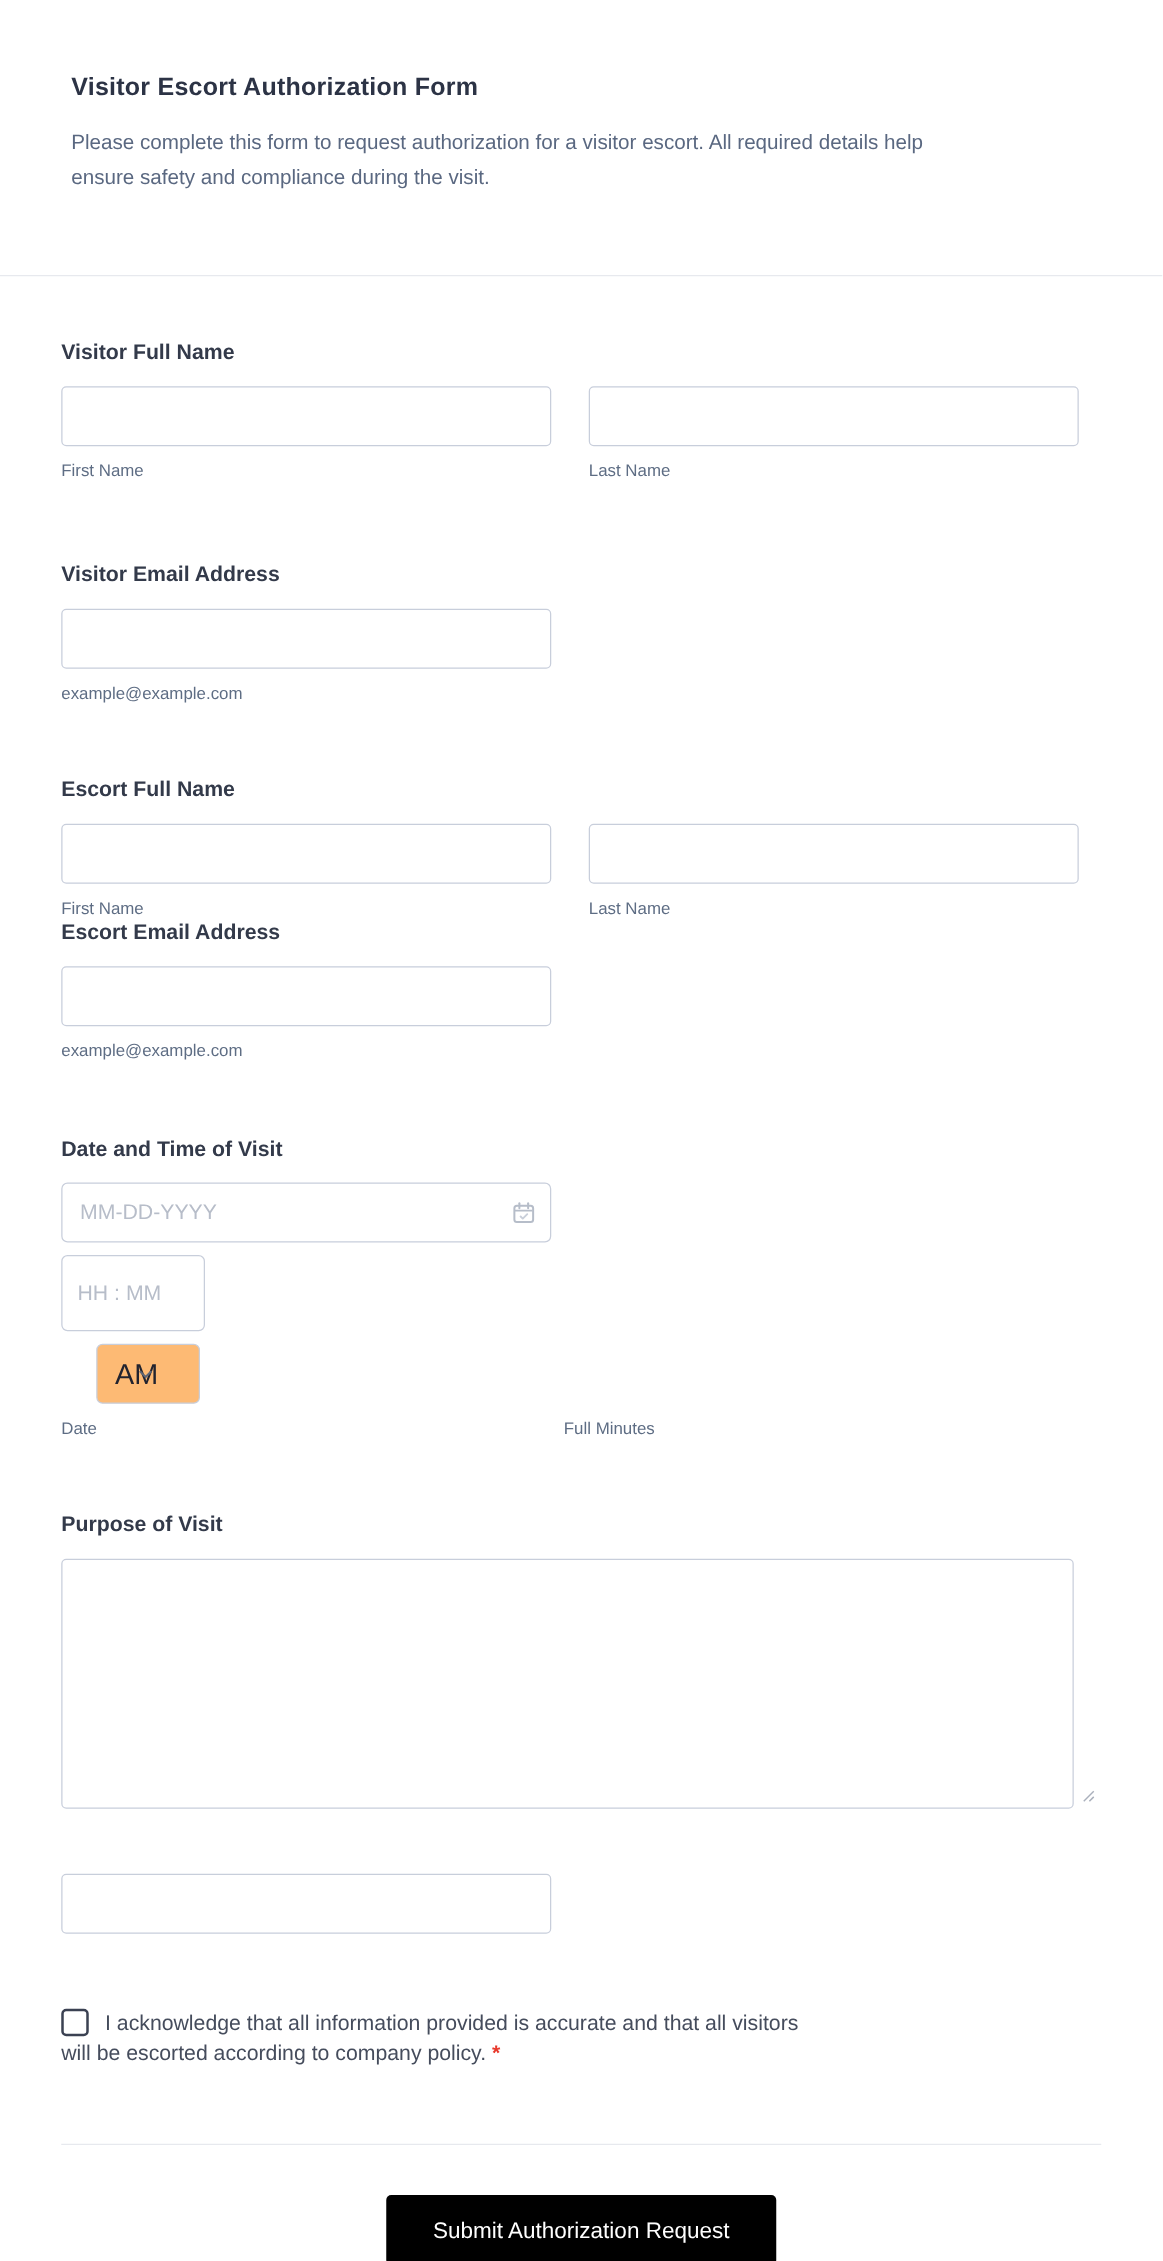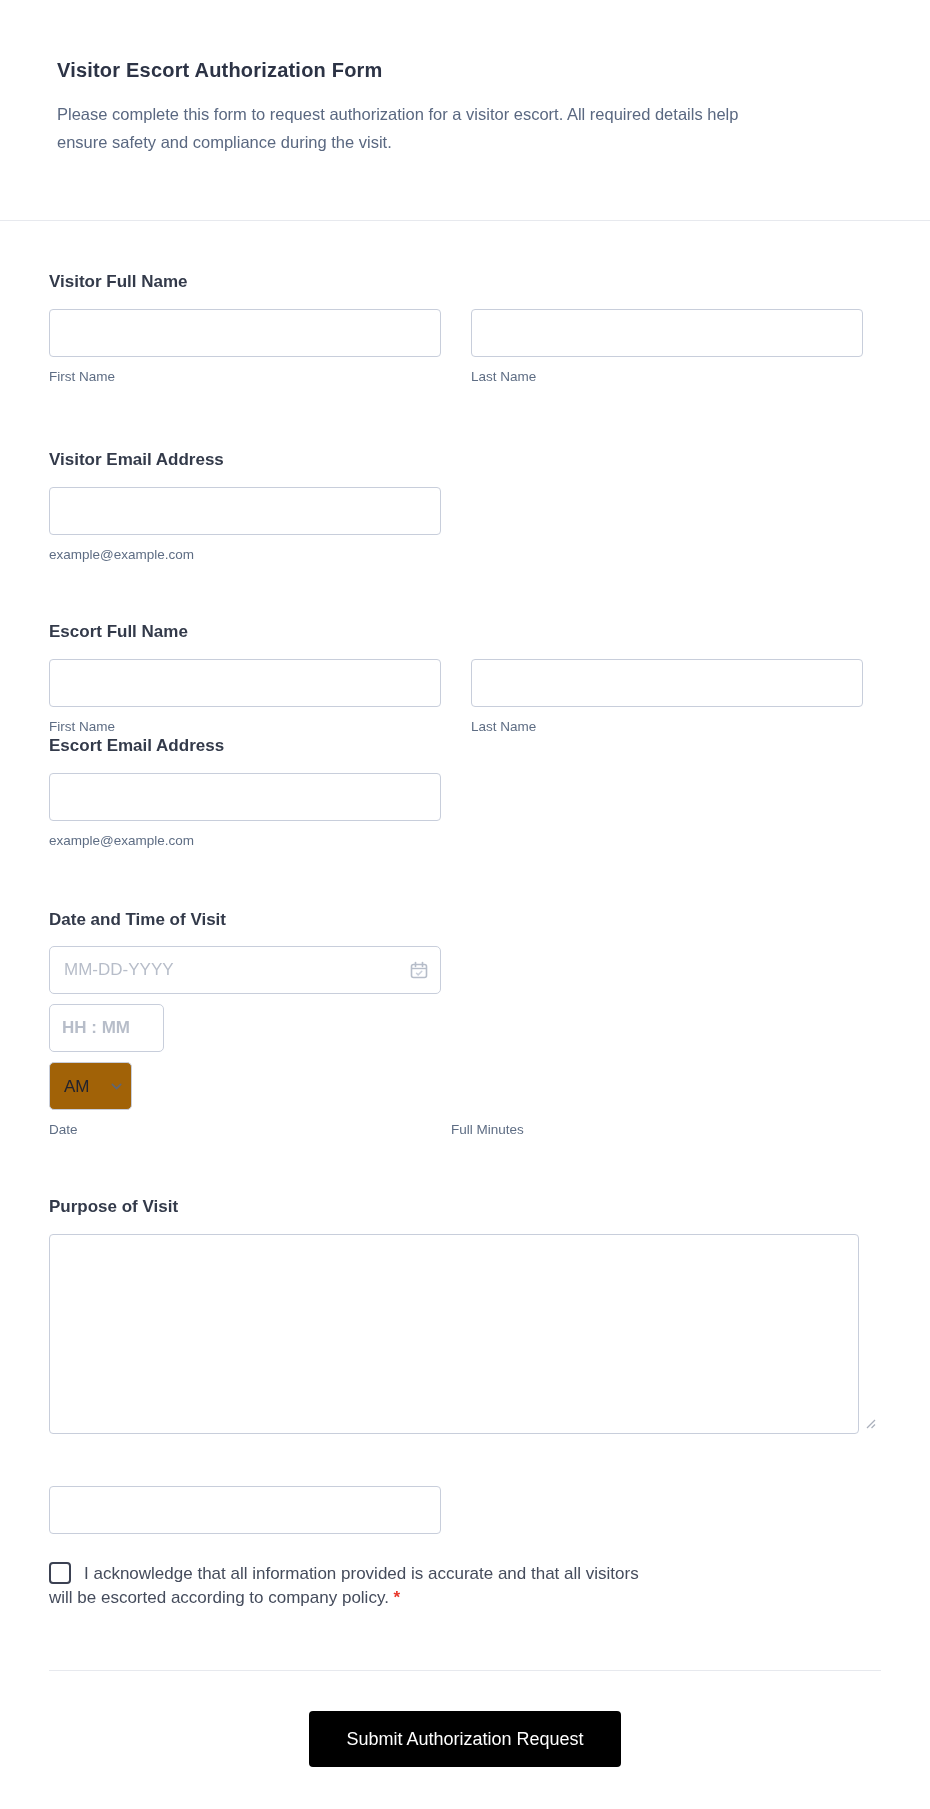--- a/index.html
+++ b/index.html
@@ -69,21 +69,21 @@
     line-height: 16px;
   }
 
   .mt-q1 { margin-top: 50px; }
   .mt-q2 { margin-top: 64px; }
   .mt-q3 { margin-top: 58px; }
   .mt-q4 { }
   .mt-q5 { margin-top: 60px; }
   .mt-q6 { margin-top: 58px; }
   .mt-q7 { margin-top: 52px; }
-  .mt-q8 { margin-top: 28px; }
+  .mt-q8 { margin-top: 60px; }
 
   
   .datetime-row {
     display: flex;
     gap: 10px;
     margin-top: 15px;
     flex-direction: column;
   }
   .date-wrap { position: relative; width: 392px; }
   .date-input {
@@ -96,45 +96,45 @@
     outline: none;
   }
   .date-input::placeholder { color: #b7bdc9; }
   .calendar-icon {
     position: absolute;
     right: 12px; top: 14px;
     width: 20px; height: 20px;
     pointer-events: auto;
   }
   .time-input {
-    width: 115px; height: 48px;
+    width: 115px; height: 61px;
     border: 1px solid #c8cedb;
     border-radius: 5px;
     font-size: 17px;
     color: #2c3345;
     text-align: left;
     padding: 0 12px;
     outline: none;
-    font-weight: bold;
   }
   .time-input::placeholder { color: #b7bdc9; }
   .select-wrap { position: relative; width: 83px; }
   .ampm-select {
     width: 83px; height: 48px;
     border: 1px solid #c8cedb;
     border-radius: 5px;
-    background: #a16207;
-    font-size: 17px;
+    background: #fdba74;
+    font-size: 23px;
     font-weight: 500;
     color: #22232e;
     padding: 0 24px 0 14px;
     -webkit-appearance: none;
     appearance: none;
     outline: none;
     font-family: "Liberation Sans", "DejaVu Sans", sans-serif;
+    margin-left: 28px;
   }
   .chevron-down-icon {
     position: absolute;
     right: 9px; top: 18px;
     width: 13px; height: 13px;
     pointer-events: none;
   }
   .dt-sublabels {
     display: flex;
     margin-top: 12px;

